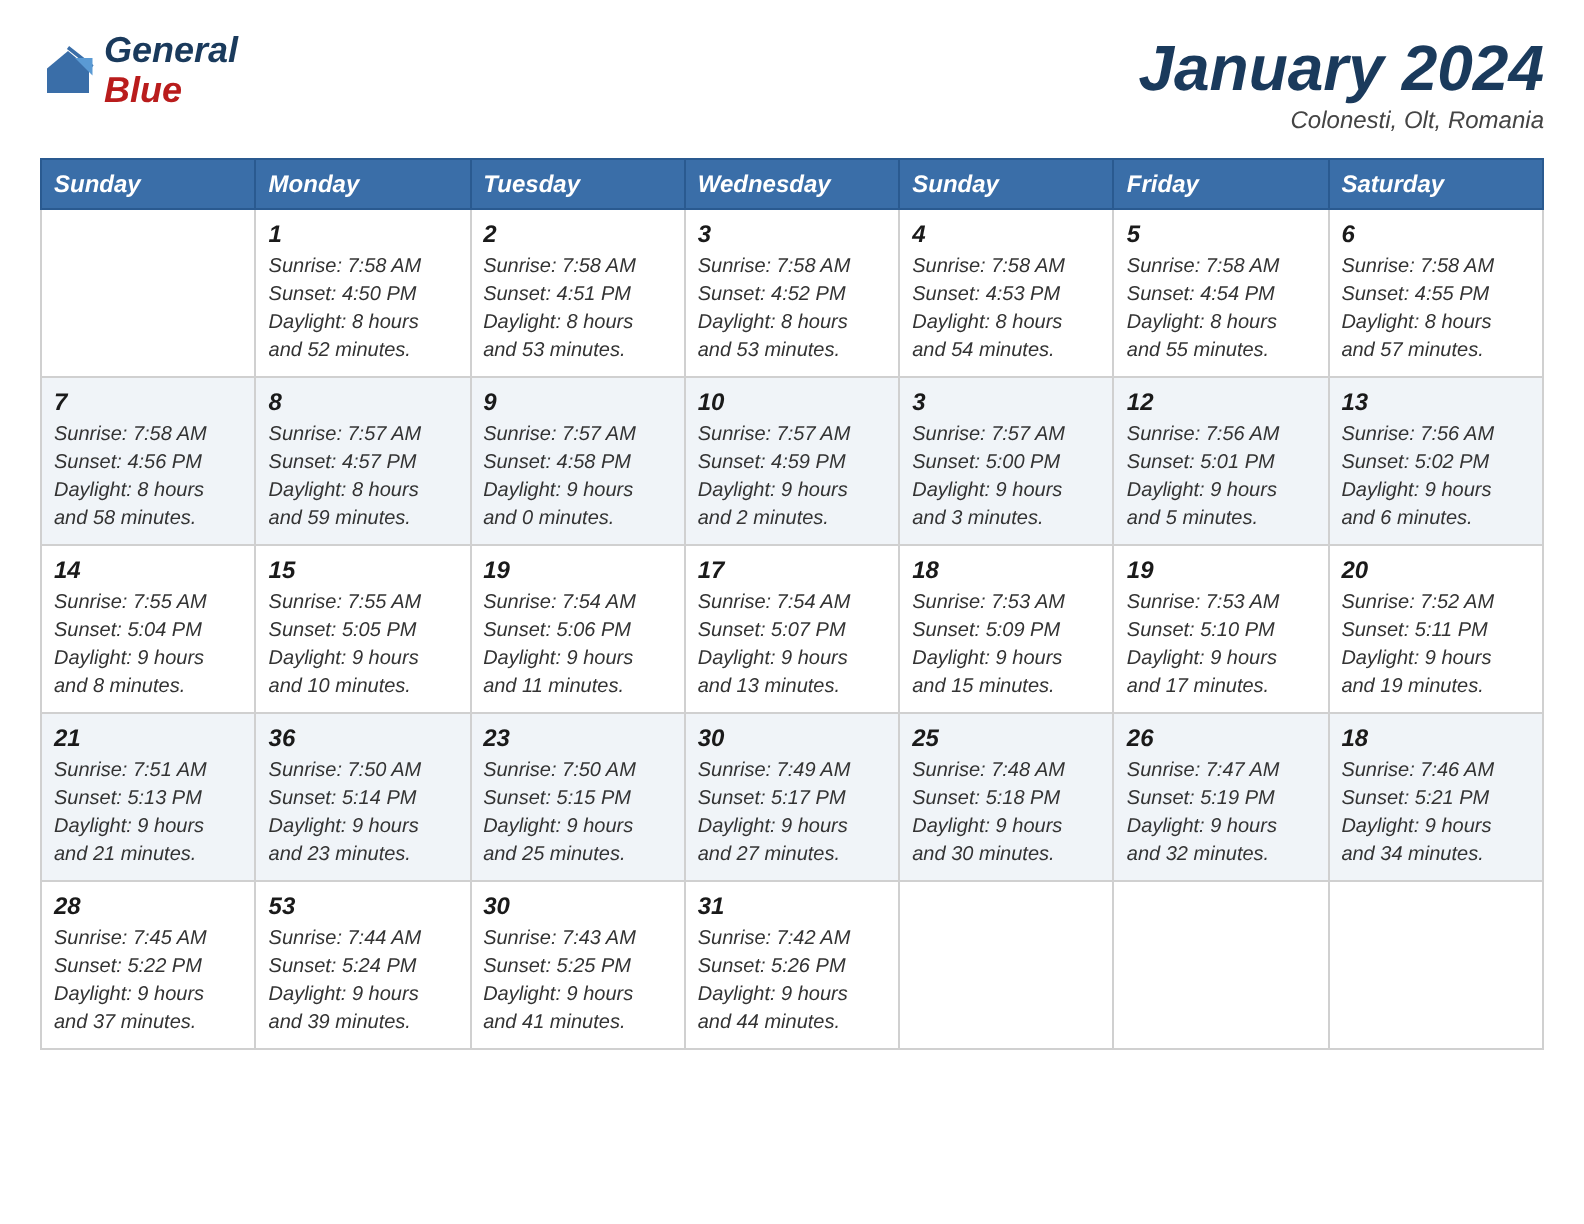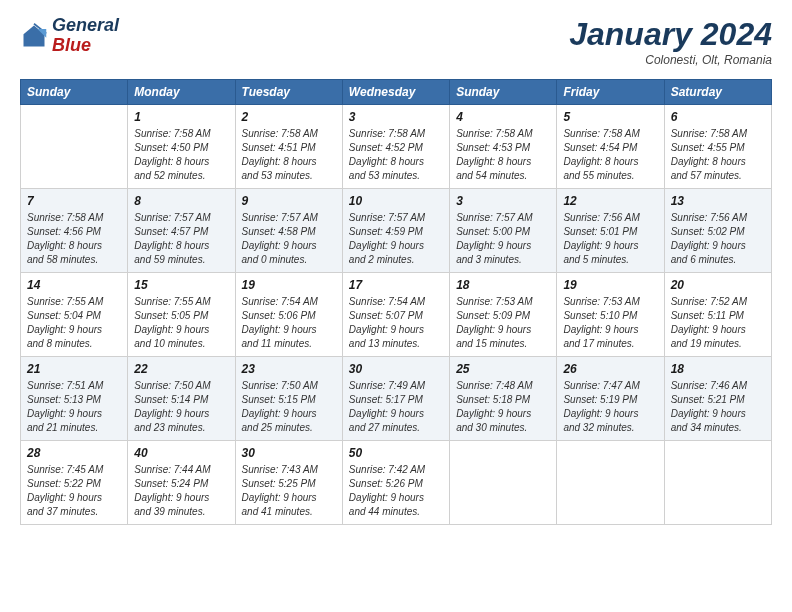--- a/index.html
+++ b/index.html
@@ -216,21 +216,21 @@
             <span class="day-num">20</span>
             <div class="day-info">Sunrise: 7:52 AM<br>Sunset: 5:11 PM<br>Daylight: 9 hours<br>and 19 minutes.</div>
           </td>
         </tr>
         <tr>
           <td>
             <span class="day-num">21</span>
             <div class="day-info">Sunrise: 7:51 AM<br>Sunset: 5:13 PM<br>Daylight: 9 hours<br>and 21 minutes.</div>
           </td>
           <td>
-            <span class="day-num">22</span>
+            <span class="day-num">36</span>
             <div class="day-info">Sunrise: 7:50 AM<br>Sunset: 5:14 PM<br>Daylight: 9 hours<br>and 23 minutes.</div>
           </td>
           <td>
             <span class="day-num">23</span>
             <div class="day-info">Sunrise: 7:50 AM<br>Sunset: 5:15 PM<br>Daylight: 9 hours<br>and 25 minutes.</div>
           </td>
           <td>
             <span class="day-num">30</span>
             <div class="day-info">Sunrise: 7:49 AM<br>Sunset: 5:17 PM<br>Daylight: 9 hours<br>and 27 minutes.</div>
           </td>
@@ -246,29 +246,29 @@
             <span class="day-num">18</span>
             <div class="day-info">Sunrise: 7:46 AM<br>Sunset: 5:21 PM<br>Daylight: 9 hours<br>and 34 minutes.</div>
           </td>
         </tr>
         <tr>
           <td>
             <span class="day-num">28</span>
             <div class="day-info">Sunrise: 7:45 AM<br>Sunset: 5:22 PM<br>Daylight: 9 hours<br>and 37 minutes.</div>
           </td>
           <td>
-            <span class="day-num">40</span>
+            <span class="day-num">53</span>
             <div class="day-info">Sunrise: 7:44 AM<br>Sunset: 5:24 PM<br>Daylight: 9 hours<br>and 39 minutes.</div>
           </td>
           <td>
             <span class="day-num">30</span>
             <div class="day-info">Sunrise: 7:43 AM<br>Sunset: 5:25 PM<br>Daylight: 9 hours<br>and 41 minutes.</div>
           </td>
           <td>
-            <span class="day-num">50</span>
+            <span class="day-num">31</span>
             <div class="day-info">Sunrise: 7:42 AM<br>Sunset: 5:26 PM<br>Daylight: 9 hours<br>and 44 minutes.</div>
           </td>
           <td class="empty-cell"></td>
           <td class="empty-cell"></td>
           <td class="empty-cell"></td>
         </tr>
       </tbody>
   </table>
 </div>
 

